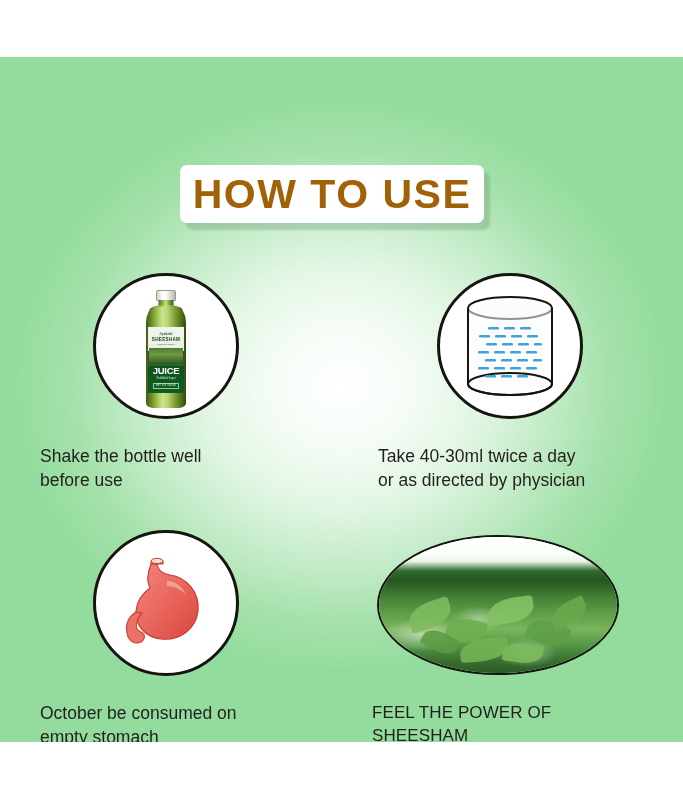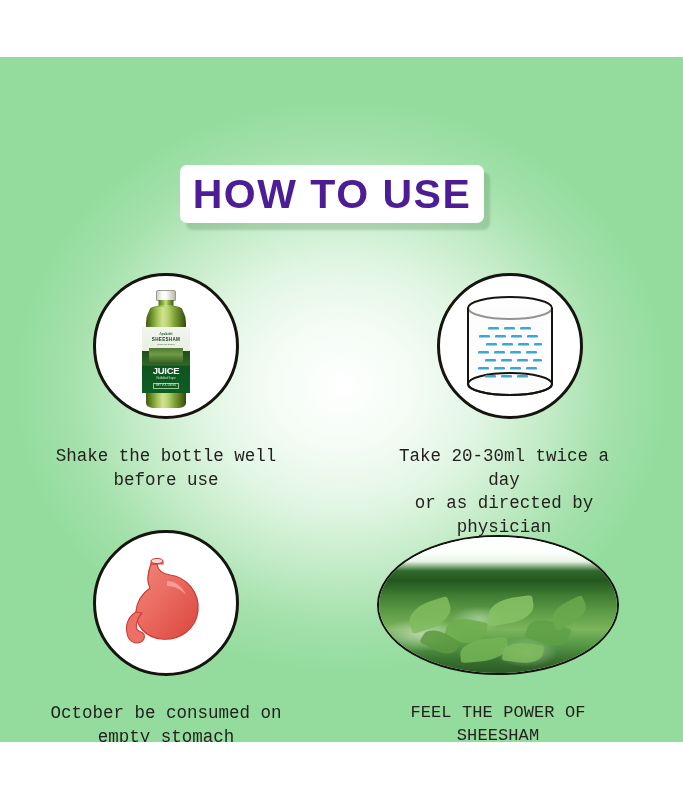--- a/index.html
+++ b/index.html
@@ -56,21 +56,21 @@
     top: 0;
     width: 304px;
     height: 58px;
     background: #ffffff;
     border-radius: 7px;
     display: flex;
     align-items: center;
     justify-content: center;
   }
   #title-text {
-    color: #4c1d95;
+    color: #a16207;
     font-size: 41px;
     font-weight: bold;
     letter-spacing: 1.5px;
     font-family: "Liberation Sans", sans-serif;
     line-height: 1;
   }
 
   
   .panel { position: absolute; }
 
@@ -78,25 +78,24 @@
     position: absolute;
     border-radius: 50%;
     background: #ffffff;
     border: 3px solid #15140f;
     box-sizing: border-box;
     overflow: hidden;
   }
 
   .caption {
     position: absolute;
-    text-align: center;
     color: #231f1c;
     font-size: 17.5px;
     line-height: 1.35;
-    font-family: Liberation Mono, monospace;
+    font-family: Liberation Sans, sans-serif;
     white-space: pre-line;
   }
 
   
   #panel-bottle .circle {
     left: 93px; top: 216px; width: 146px; height: 146px;
   }
   #bottle {
     position: absolute;
     left: 50%;
@@ -146,21 +145,21 @@
     width: 33px;
     height: 10px;
     border-radius: 50% 50% 20% 20%;
     background: linear-gradient(90deg,#4a671a 0%,#9dc14d 35%,#c8df8b 50%,#7ba236 72%,#3c5414 100%);
   }
   #bottle-label {
     position: absolute;
     left: 50%;
     transform: translateX(-50%);
     top: 37px;
-    width: 48px;
+    width: 36px;
     height: 66px;
     background: linear-gradient(180deg,#f2f5ee 0%,#e9efe2 36%,#1f4d1c 37%,#2c6a24 58%,#10531f 59%,#0d5e22 100%);
     display: flex;
     flex-direction: column;
     align-items: center;
     overflow: hidden;
   }
   #label-brand {
     margin-top: 5px;
     font-size: 3.3px;
@@ -332,21 +331,21 @@
           <rect x="37" y="71" width="11" height="2.6" rx="1.2"></rect>
           <rect x="53" y="71" width="11" height="2.6" rx="1.2"></rect>
           <rect x="69" y="71" width="11" height="2.6" rx="1.2"></rect>
 
           <rect x="28" y="79" width="11" height="2.6" rx="1.2"></rect>
           <rect x="44" y="79" width="11" height="2.6" rx="1.2"></rect>
           <rect x="60" y="79" width="11" height="2.6" rx="1.2"></rect>
         </g>
       </svg>
     </div>
-    <div class="caption">Take 20-30ml twice a day
+    <div class="caption">Take 40-30ml twice a day
 or as directed by physician</div>
   </div>
 
   <div class="panel" id="panel-stomach">
     <div class="circle">
       <svg id="stomach-svg" width="110" height="110" viewBox="0 0 110 110">
         <defs>
           <linearGradient id="stomGrad" x1="0" y1="0" x2="1" y2="1">
             <stop offset="0%" stop-color="#f0867c"></stop>
             <stop offset="45%" stop-color="#ea6a60"></stop>

